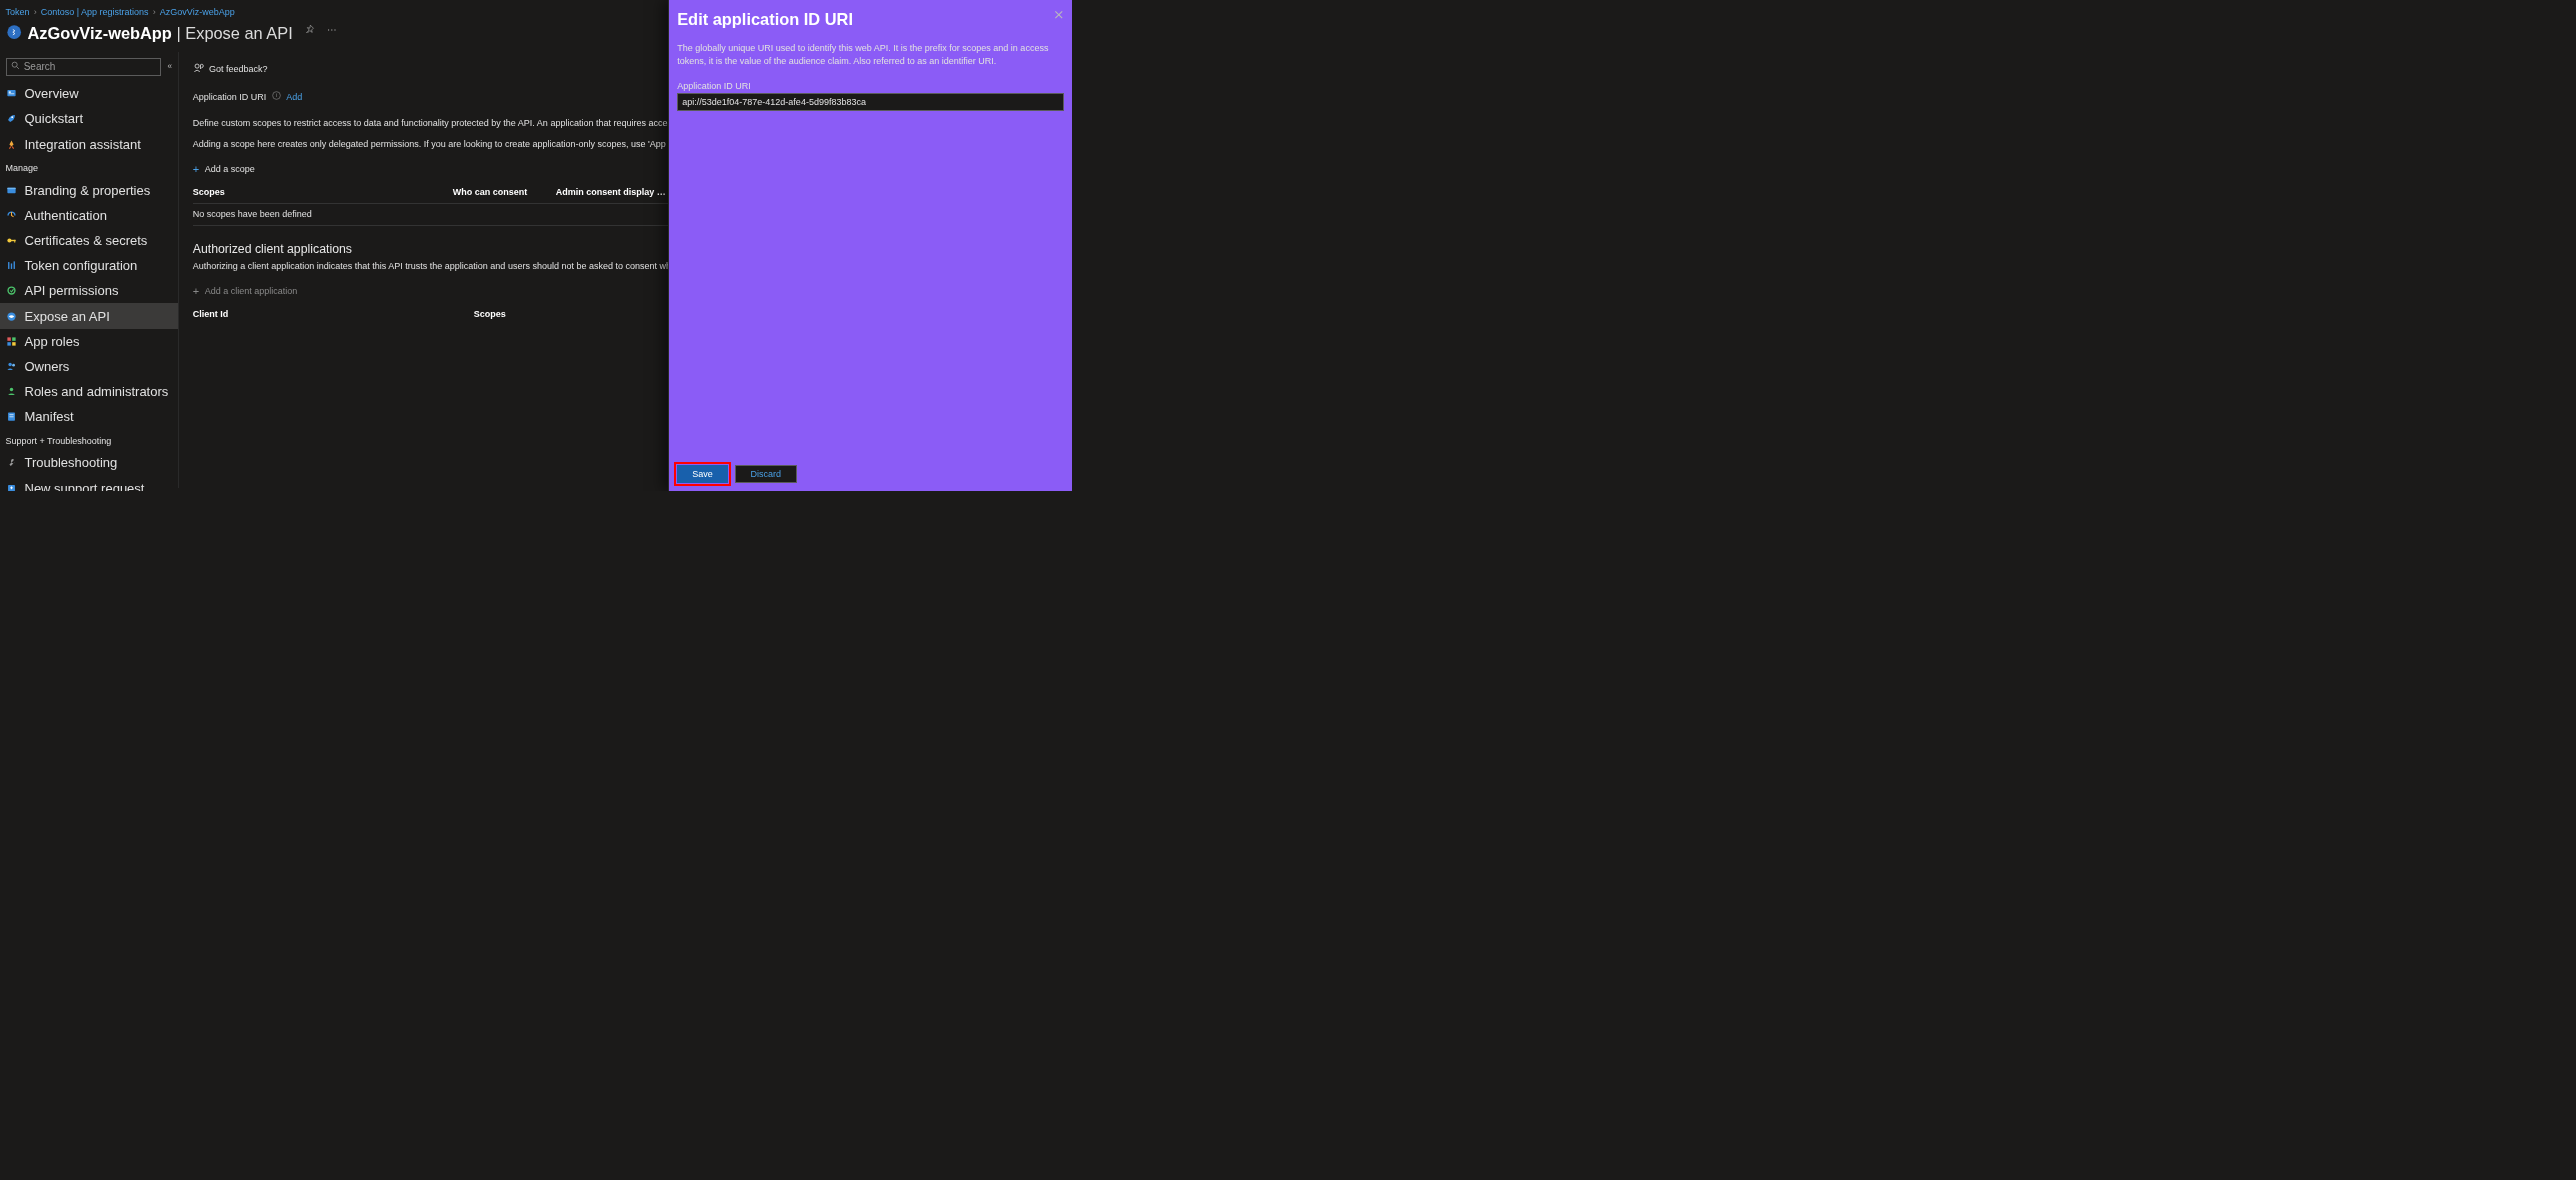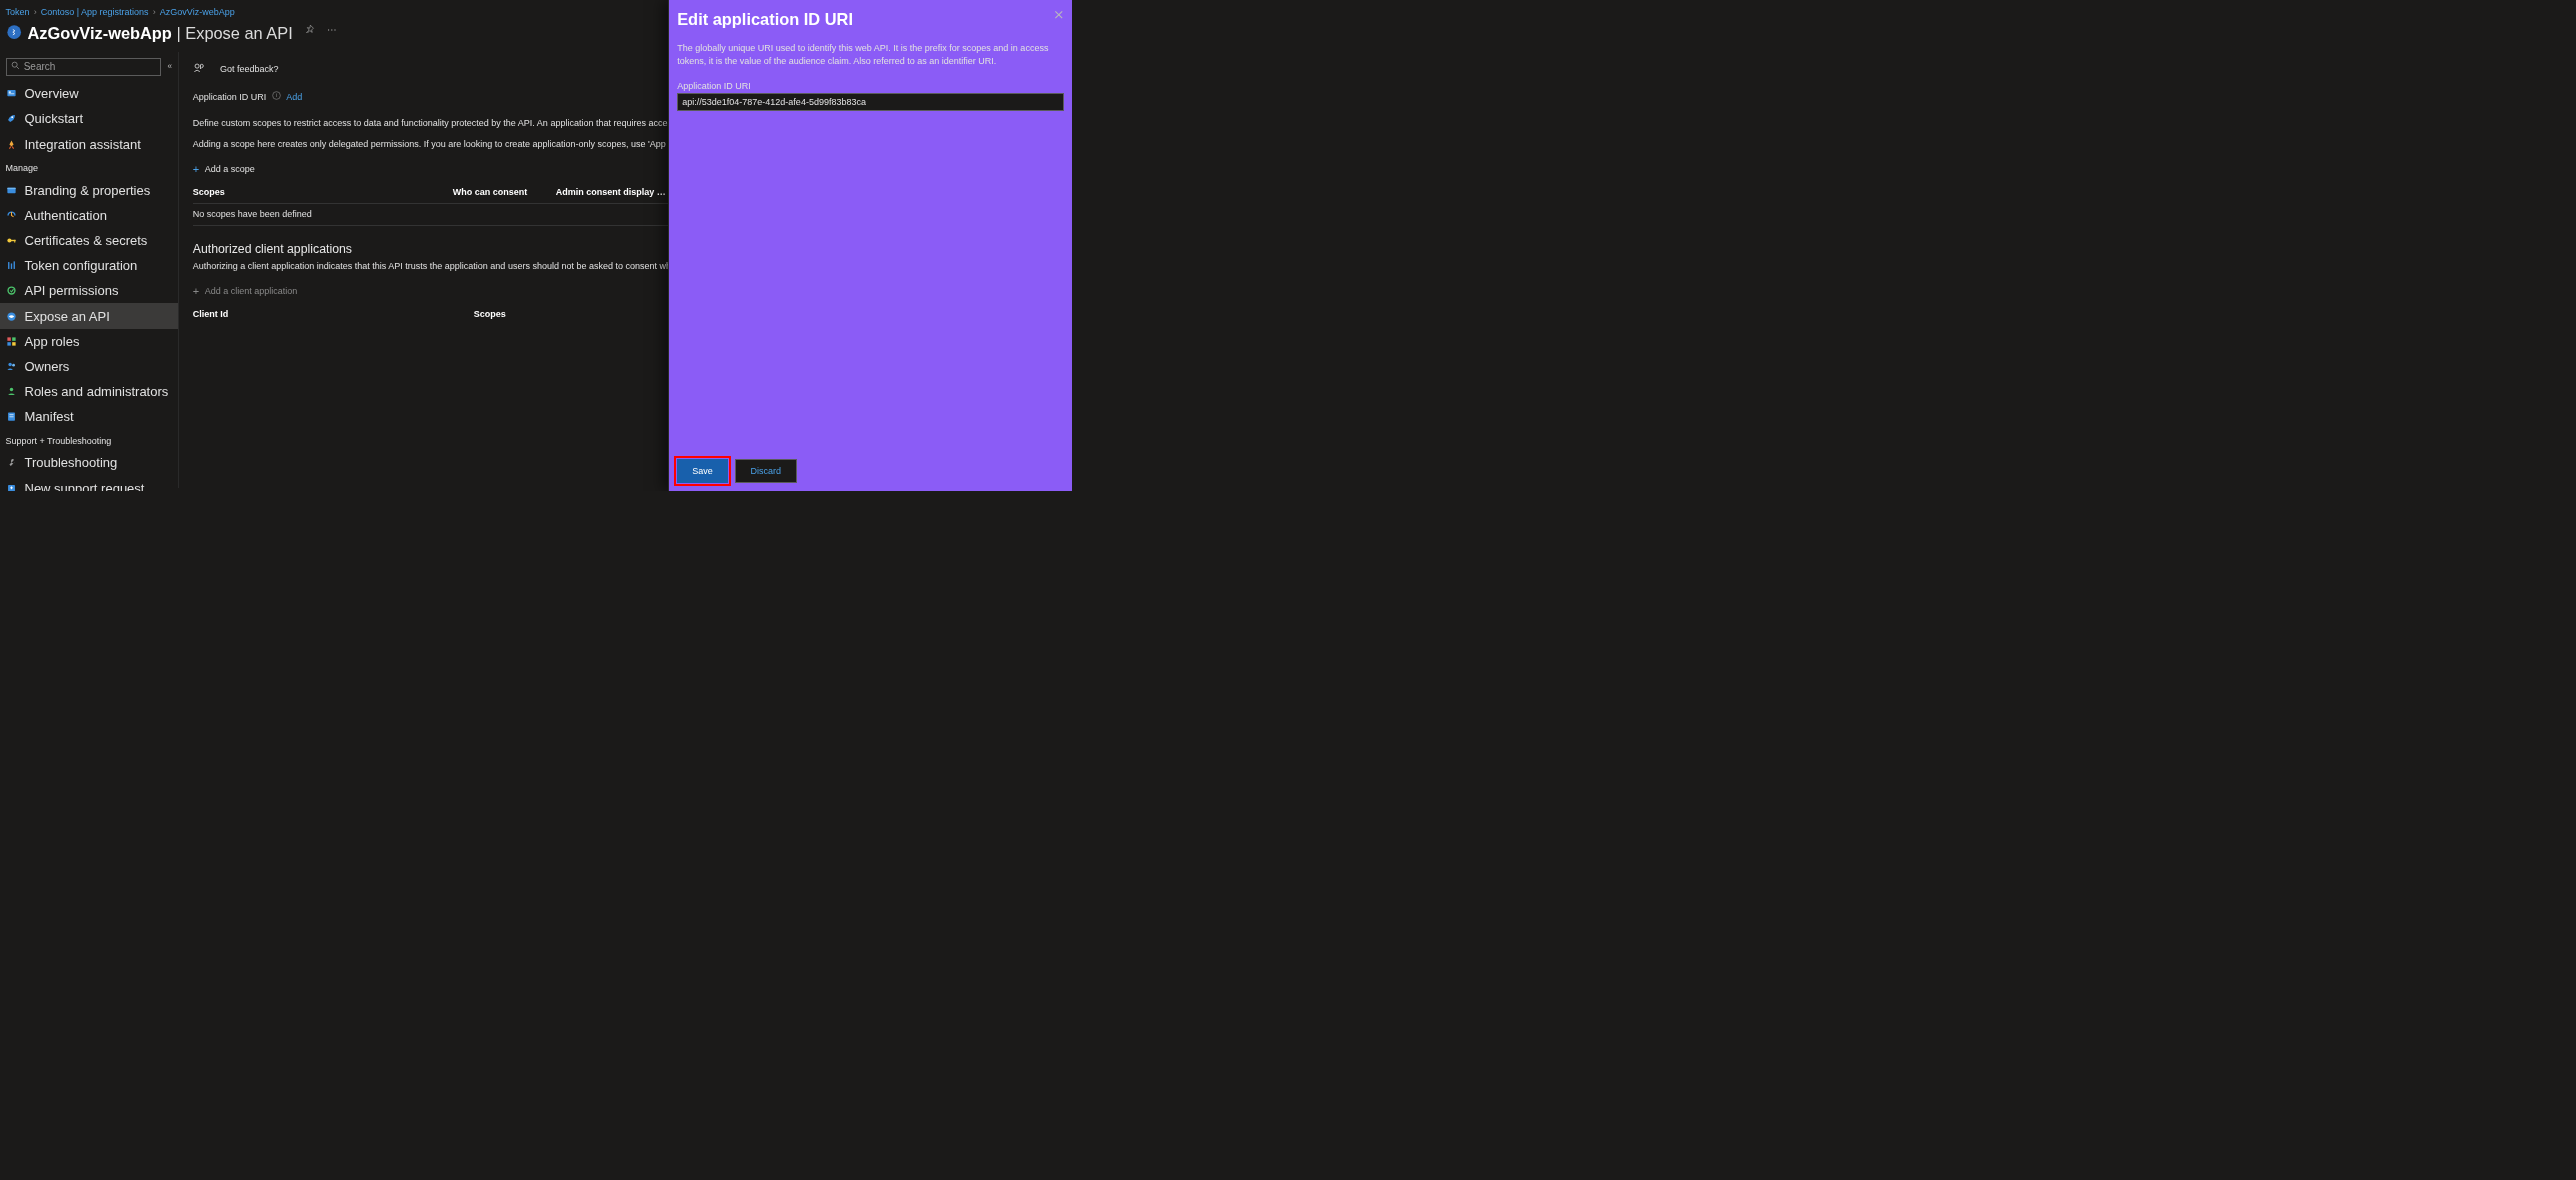--- a/index.html
+++ b/index.html
@@ -122,21 +122,21 @@
 
     
     .main {
       flex: 1;
       padding: 5.5px 13.7px 13.7px 13.7px;
       overflow: hidden;
     }
     .feedback-row {
       display: flex;
       align-items: center;
-      gap: 15px;
+      gap: 4px;
       padding: 4.1px 0 9.6px 0;
       font-size: 9px;
       color: #e1e1e1;
     }
 
     .app-id-row {
       display: flex;
       align-items: center;
       gap: 5.5px;
       padding: 5.5px 0 15px 0;
@@ -250,21 +250,21 @@
       outline: none;
     }
     .panel-footer {
       position: absolute;
       bottom: 8.2px;
       left: 8.2px;
       display: flex;
       gap: 6.8px;
     }
     .btn {
-      height: 24px;
+      height: 18px;
       padding: 0 15px;
       font-size: 9px;
       font-family: inherit;
       border: none;
       cursor: pointer;
     }
     .btn.primary {
       background: #1860ac;
       color: #fff;
     }

